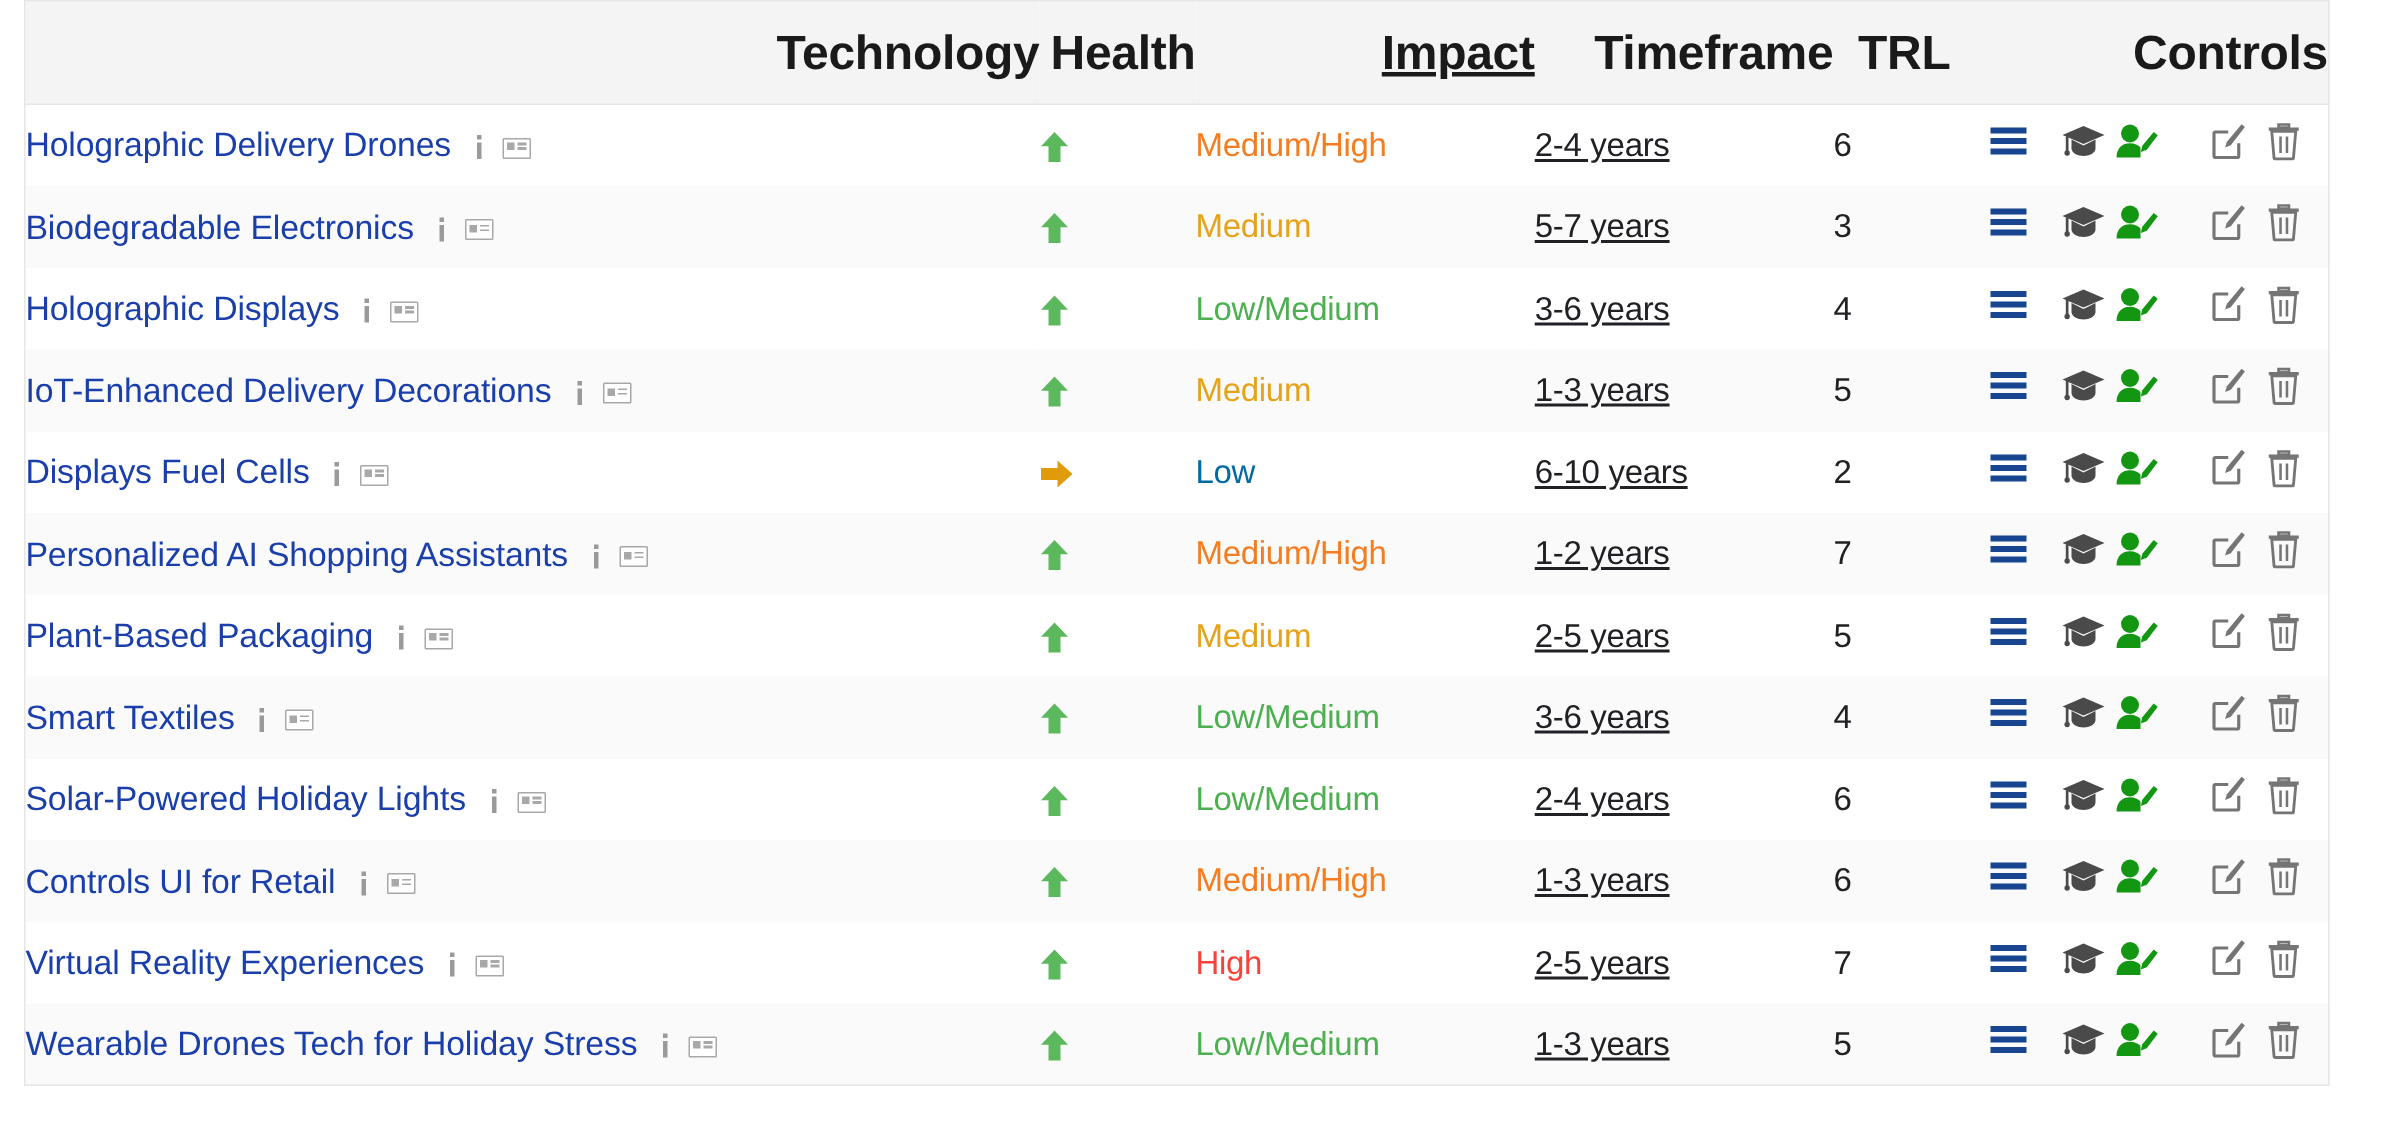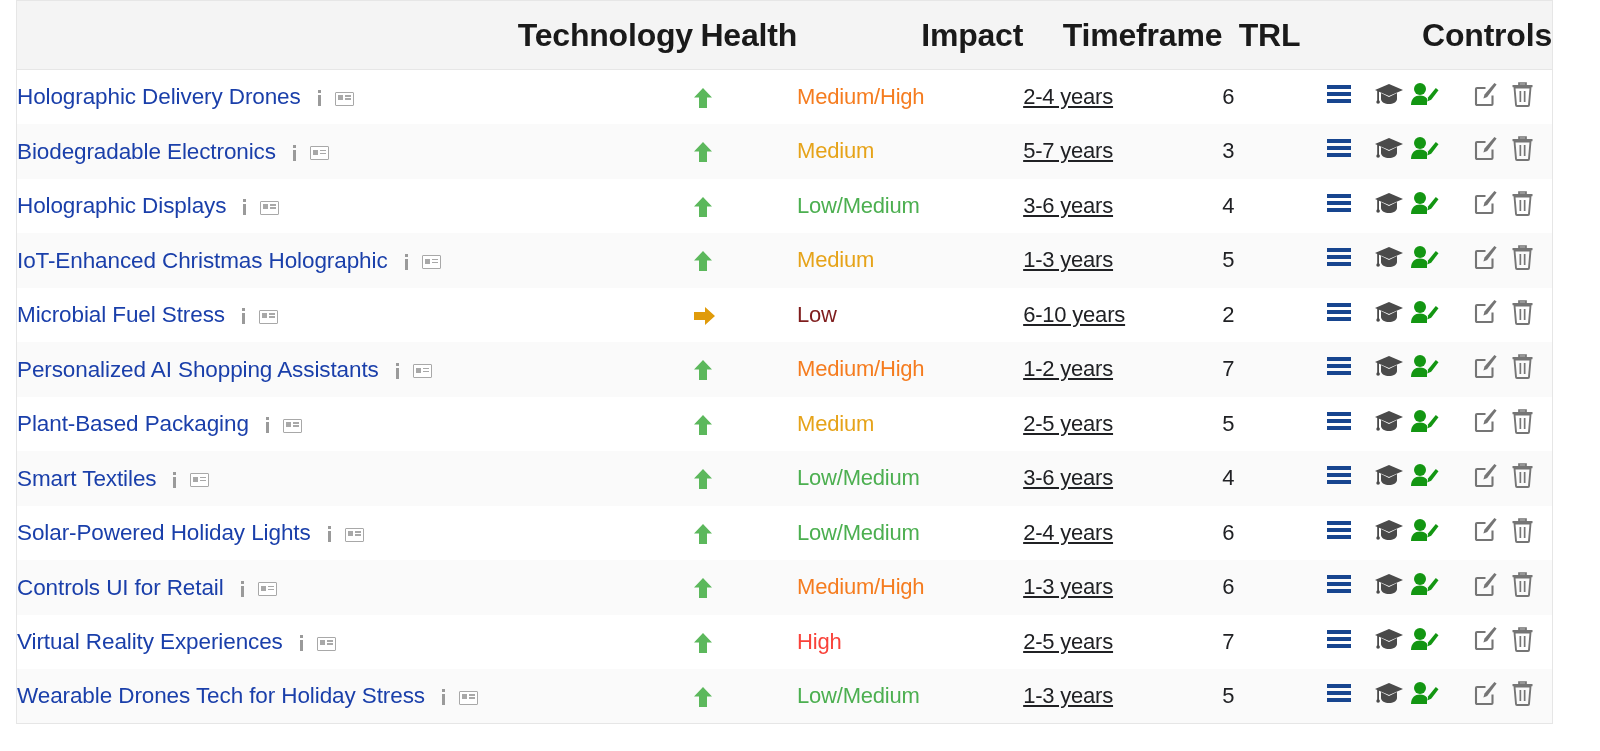--- a/index.html
+++ b/index.html
@@ -44,21 +44,21 @@
   
   col.c-tech      { width: 676px; }
   col.c-trend     { width: 104px; }
   col.c-impact    { width: 226px; }
   col.c-timeframe { width: 199px; }
   col.c-trl       { width: 78px; }
   col.c-controls  { width: 252px; }
 
   th.h-tech      { padding-left: 12px; }
   th.h-trend     { padding-left: 14px; }
-  th.h-impact    { padding-left: 4px; }
+  th.h-impact    { padding-left: 4px; text-decoration: underline; }
   th.h-timeframe { padding-left: 4px; }
   th.h-trl       { padding-left: 4px; }
   th.h-controls  { padding-left: 10px; }
 
   table.tech-table tbody tr {
     height: 54.5px;
   }
   table.tech-table tbody tr.odd  { background: #ffffff; }
   table.tech-table tbody tr.even { background: #fafafa; }
 
@@ -305,21 +305,21 @@
                 <path d="M22.6 2.6 L20.4 0.9 L10.5 12.6 L9.4 16.4 L13.2 14.9 Z" fill="#757575"></path>
               </svg></span><span class="ctrl ctrl-trash"><svg width="23" height="26" viewBox="0 0 23 26" aria-hidden="true">
                 <path d="M3.5 6.5 L19.5 6.5 L18 24 C18 24.6 17.5 25 17 25 L6 25 C5.5 25 5 24.6 5 24 Z" fill="none" stroke="#757575" stroke-width="1.9"></path>
                 <rect x="1.5" y="4" width="20" height="2.2" fill="#757575"></rect>
                 <path d="M8 2 L15 2 L15 4 L8 4 Z" fill="none" stroke="#757575" stroke-width="1.7"></path>
                 <rect x="8.5" y="10" width="1.7" height="11" fill="#757575"></rect>
                 <rect x="12.8" y="10" width="1.7" height="11" fill="#757575"></rect>
               </svg></span></td>
         </tr>
         <tr class="even">
-          <td class="cell-tech"><a class="tech-link" href="#">IoT-Enhanced Christmas Holographic</a><span class="name-icons"><span class="info-icon"></span><span class="card-icon"></span></span></td>
+          <td class="cell-tech"><a class="tech-link" href="#">IoT-Enhanced Delivery Decorations</a><span class="name-icons"><span class="info-icon"></span><span class="card-icon"></span></span></td>
           <td class="cell-trend"><span class="arrow-up"><svg width="20" height="22" viewBox="0 0 20 22" aria-hidden="true">
                 <path d="M10 1 L19 10.5 L14 10.5 L14 21 L6 21 L6 10.5 L1 10.5 Z" fill="#5cb85c"></path>
               </svg></span></td>
           <td class="cell-impact" style="color:#e6a319">Medium</td>
           <td class="cell-timeframe">1-3 years</td>
           <td class="cell-trl">5</td>
           <td class="cell-controls"><span class="ctrl ctrl-list"><svg width="26" height="22" viewBox="0 0 26 22" aria-hidden="true">
                 <rect x="1" y="2" width="24" height="4" fill="#17458f"></rect>
                 <rect x="1" y="9" width="24" height="4" fill="#17458f"></rect>
                 <rect x="1" y="16" width="24" height="4" fill="#17458f"></rect>
@@ -337,25 +337,25 @@
                 <path d="M22.6 2.6 L20.4 0.9 L10.5 12.6 L9.4 16.4 L13.2 14.9 Z" fill="#757575"></path>
               </svg></span><span class="ctrl ctrl-trash"><svg width="23" height="26" viewBox="0 0 23 26" aria-hidden="true">
                 <path d="M3.5 6.5 L19.5 6.5 L18 24 C18 24.6 17.5 25 17 25 L6 25 C5.5 25 5 24.6 5 24 Z" fill="none" stroke="#757575" stroke-width="1.9"></path>
                 <rect x="1.5" y="4" width="20" height="2.2" fill="#757575"></rect>
                 <path d="M8 2 L15 2 L15 4 L8 4 Z" fill="none" stroke="#757575" stroke-width="1.7"></path>
                 <rect x="8.5" y="10" width="1.7" height="11" fill="#757575"></rect>
                 <rect x="12.8" y="10" width="1.7" height="11" fill="#757575"></rect>
               </svg></span></td>
         </tr>
         <tr class="odd">
-          <td class="cell-tech"><a class="tech-link" href="#">Microbial Fuel Stress</a><span class="name-icons"><span class="info-icon"></span><span class="card-icon"></span></span></td>
+          <td class="cell-tech"><a class="tech-link" href="#">Displays Fuel Cells</a><span class="name-icons"><span class="info-icon"></span><span class="card-icon"></span></span></td>
           <td class="cell-trend"><span class="arrow-right"><svg width="23" height="20" viewBox="0 0 23 20" aria-hidden="true">
                 <path d="M22 10 L12 1 L12 6 L1 6 L1 14 L12 14 L12 19 Z" fill="#e09b0a"></path>
               </svg></span></td>
-          <td class="cell-impact" style="color:#7f1d1d">Low</td>
+          <td class="cell-impact" style="color:#0369a1">Low</td>
           <td class="cell-timeframe">6-10 years</td>
           <td class="cell-trl">2</td>
           <td class="cell-controls"><span class="ctrl ctrl-list"><svg width="26" height="22" viewBox="0 0 26 22" aria-hidden="true">
                 <rect x="1" y="2" width="24" height="4" fill="#17458f"></rect>
                 <rect x="1" y="9" width="24" height="4" fill="#17458f"></rect>
                 <rect x="1" y="16" width="24" height="4" fill="#17458f"></rect>
               </svg></span><span class="ctrl ctrl-cap"><svg width="30" height="24" viewBox="0 0 30 24" aria-hidden="true">
                 <path d="M15 2 L29 8 L15 14 L1 8 Z" fill="#4a4a4a"></path>
                 <path d="M7 11 L7 17 C7 20 11 22 15 22 C19 22 23 20 23 17 L23 11 L15 15 Z" fill="#4a4a4a"></path>
                 <rect x="3.2" y="9" width="1.8" height="10" fill="#4a4a4a"></rect>

